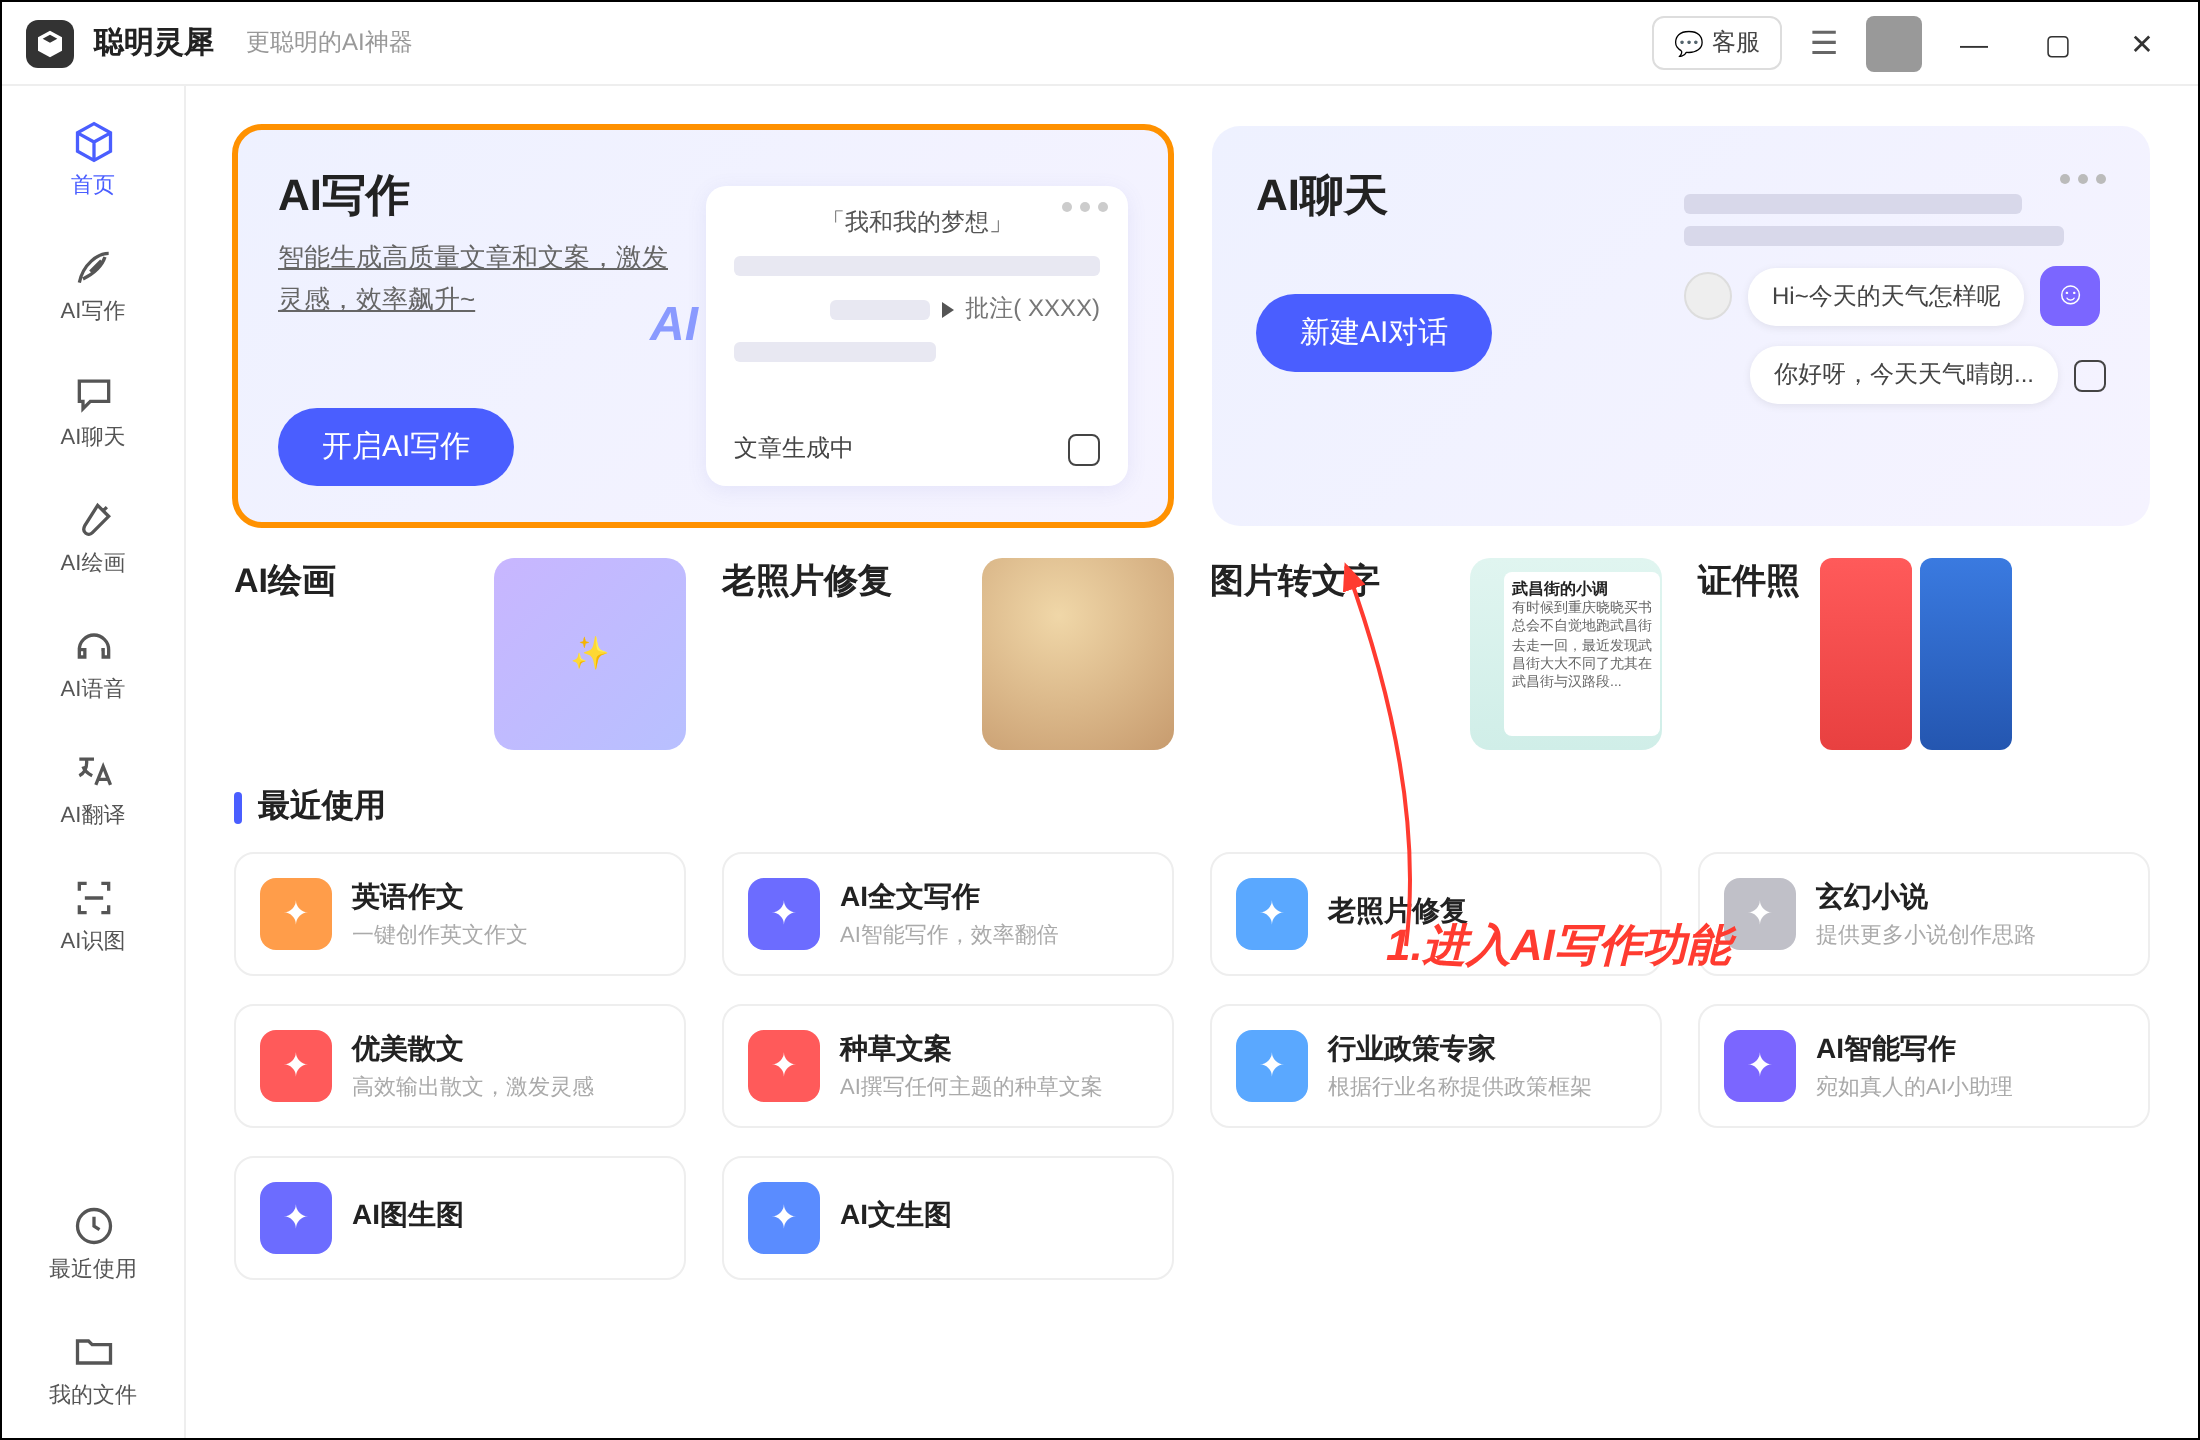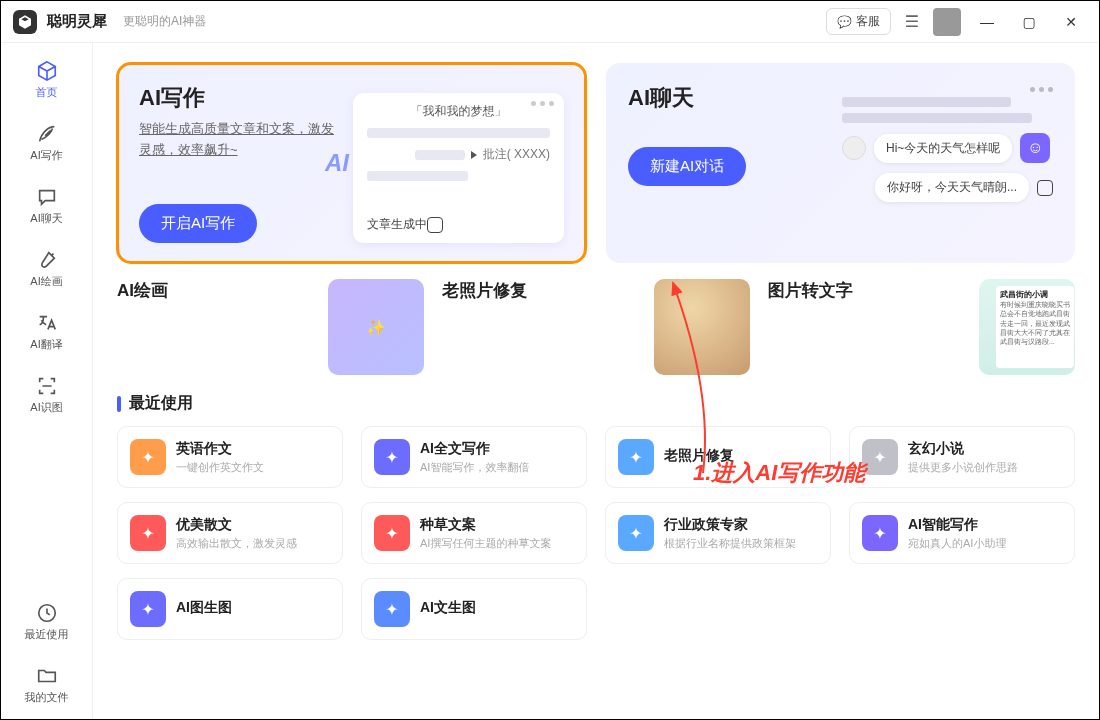--- a/index.html
+++ b/index.html
@@ -44,21 +44,21 @@
 
 
 .preview { flex: 1; background: #fff; border-radius: 10px; padding: 10px 14px; display: flex; flex-direction: column; gap: 8px; position: relative; box-shadow: 0 2px 10px rgba(100,100,200,.1); }
 .preview-dots { position: absolute; right: 10px; top: 8px; display: flex; gap: 4px; }
 .preview-dots span { width: 5px; height: 5px; border-radius: 50%; background: #ccc; }
 .preview-line { height: 10px; background: #e8e8f2; border-radius: 3px; }
 .preview-line.short { width: 55%; }
 .preview-text { font-size: 12px; color: #555; text-align: center; }
 .preview-row { display: flex; align-items: center; gap: 6px; font-size: 12px; color: #777; margin-left: 48px; }
 .preview-row .play { width: 0; height: 0; border-left: 6px solid #555; border-top: 4px solid transparent; border-bottom: 4px solid transparent; }
-.preview-foot { display: flex; align-items: center; justify-content: flex-start; font-size: 12px; color: #444; margin-top: auto; }
+.preview-foot { display: flex; align-items: center; justify-content: space-between; font-size: 12px; color: #444; margin-top: auto; }
 .preview-ai-badge { position: absolute; left: -28px; top: 56px; font-size: 24px; font-weight: 800; color: #8a9aff; font-style: italic; }
 .hex { width: 16px; height: 16px; border: 1.5px solid #444; border-radius: 4px; }
 
 .chat-preview { flex: 1; position: relative; }
 .chat-dots { position: absolute; right: 0; top: 4px; display: flex; gap: 4px; }
 .chat-dots span { width: 5px; height: 5px; border-radius: 50%; background: #bbb; }
 .chat-line { height: 10px; background: #d8d8ea; border-radius: 3px; margin-bottom: 6px; }
 .chat-bubble-row { display: flex; align-items: center; gap: 8px; margin-top: 10px; }
 .chat-bubble-row.right { justify-content: flex-end; }
 .chat-av { width: 24px; height: 24px; border-radius: 50%; background: #eee; border: 1px solid #ddd; }
@@ -149,20 +149,28 @@
       <div class="side-ico">
           <svg viewBox="0 0 24 24">
             <path d="M14 4l6 6-9 9c-2 2-6 0-4-4z M17 7l2-2"></path>
           </svg>
         </div>
       <div class="side-lbl">AI绘画</div>
     </div>
     <div class="side-item">
       <div class="side-ico">
           <svg viewBox="0 0 24 24">
+            <path d="M4 14a8 8 0 0116 0v4h-3v-4h-1 M4 18v-4h3v4z"></path>
+          </svg>
+        </div>
+      <div class="side-lbl">AI语音</div>
+    </div>
+    <div class="side-item">
+      <div class="side-ico">
+          <svg viewBox="0 0 24 24">
             <path d="M4 5h8 M8 5v2c0 4-2 6-4 7 M6 9c1 3 3 4 5 5 M13 19l4-10 4 10 M14.5 16h5"></path>
           </svg>
         </div>
       <div class="side-lbl">AI翻译</div>
     </div>
     <div class="side-item">
       <div class="side-ico">
           <svg viewBox="0 0 24 24">
             <path d="M4 8V4h4 M20 8V4h-4 M4 16v4h4 M20 16v4h-4 M7 12h10"></path>
           </svg>
@@ -265,20 +273,29 @@
         <div>
             <div class="tile-title">图片转文字</div>
           </div>
         <div class="tile-img doc">
           <div class="tile-doc-inner">
             <div class="tile-doc-title">武昌街的小调</div>
             <div>有时候到重庆晓晓买书总会不自觉地跑武昌街去走一回，最近发现武昌街大大不同了尤其在武昌街与汉路段...</div>
           </div>
         </div>
       </div>
+      <div class="tile">
+        <div>
+            <div class="tile-title">证件照</div>
+          </div>
+        <div class="tile-id">
+          <div class="tile-id-photo red"></div>
+          <div class="tile-id-photo blue"></div>
+        </div>
+      </div>
     </div>
 
     <div class="section-head">
       <div class="section-bar"></div>
       <div class="section-title">最近使用</div>
     </div>
     <div class="recent-grid" id="recent-grid">
         <div class="recent-item">
           <div class="ri-ico" style="background:#ff9d4a">✦</div>
     <div class="ri-txt">

